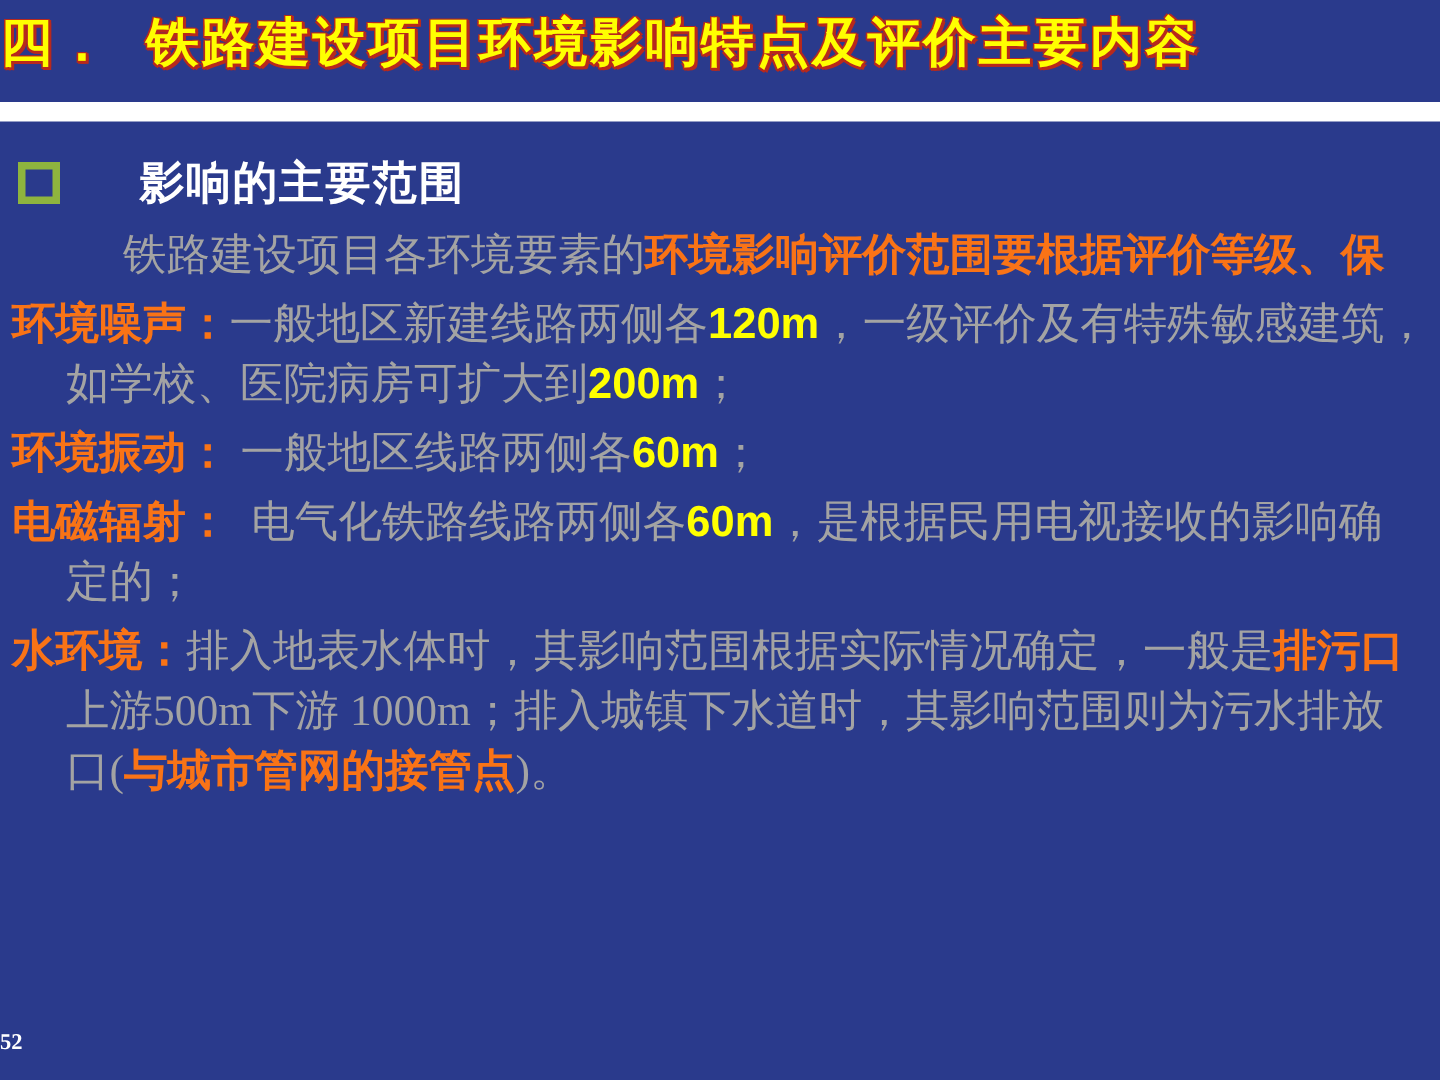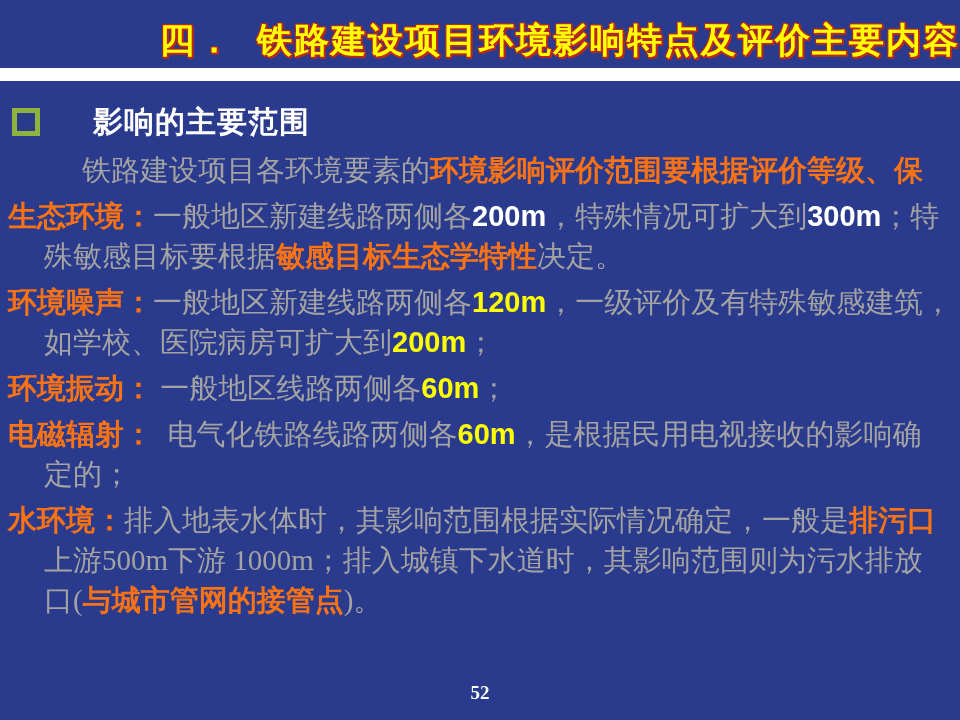--- a/index.html
+++ b/index.html
@@ -2,22 +2,22 @@
 <html><head>
 <meta charset="utf-8">
 <style>
   html,body { margin:0; padding:0; background:#111; }
   .slide {
     position:relative; width:960px; height:720px; overflow:hidden;
     background:#2a3a8c;
     font-family:"Liberation Serif","DejaVu Serif",serif;
   }
   .title-bar {
-    position:absolute; top:12px; left:0; width:100%; height:56px;
-    display:flex; align-items:center; justify-content:flex-end;
+    position:absolute; top:0; left:0; width:100%; height:56px;
+    display:flex; align-items:center; justify-content:flex-start;
   }
   .title {
     font-family:"Liberation Sans","DejaVu Sans",sans-serif;
     font-weight:bold; font-size:35px; color:#ffff00; letter-spacing:2px;
     text-shadow:2px 2px 0 #b8291c, -1px -1px 0 #b8291c, 1px -1px 0 #b8291c,
                 -1px 1px 0 #b8291c, 2px 0 0 #b8291c, 0 2px 0 #b8291c;
     white-space:pre;
   }
   .divider {
     position:absolute; top:68px; left:0; width:100%; height:13px; background:#ffffff;
@@ -34,22 +34,22 @@
   .para { margin-top:6px; }
   .line { height:40px; line-height:40px; font-size:29px; white-space:pre; }
   .indent-edge  { margin-left:0; }
   .indent-cont  { margin-left:36px; }
   .indent-intro { margin-left:74px; }
   .seg-w  { color:#a3a3a3; }
   .seg-y  { color:#f97316; font-weight:bold; }
   .seg-nw { color:#ffffff; font-weight:bold; font-family:"Liberation Sans","DejaVu Sans",sans-serif; }
   .seg-ny { color:#ffff00; font-weight:bold; font-family:"Liberation Sans","DejaVu Sans",sans-serif; }
   .page-number {
-    position:absolute; bottom:16px; left:0; width:100%; text-align:center;
-    color:#ffffff; font-weight:bold; font-size:19px;
+    position:absolute; bottom:16px; left:0; width:100%; 
+    color:#ffffff; font-weight:bold; font-size:15px;
     font-family:"Liberation Serif","DejaVu Serif",serif;
   }
 </style>
 </head>
 <body>
 
 <div class="slide">
 
   <div class="title-bar">
     <div class="title">四．  铁路建设项目环境影响特点及评价主要内容</div>
@@ -58,24 +58,20 @@
   <div class="divider"></div>
 
   <div class="body-area">
     <div class="heading-row">
       <span class="bullet-square"></span>
       <span class="heading-text">影响的主要范围</span>
     </div>
     <div id="paragraphs">
         <div class="para para-intro">
           <div class="line indent-intro"><span class="seg-w">铁路建设项目各环境要素的</span><span class="seg-y">环境影响评价范围要根据评价等级、保</span></div>
-        </div>
-        <div class="para para-section">
-          <div class="line indent-edge"><span class="seg-y">生态环境：</span><span class="seg-w">一般地区新建线路两侧各</span><span class="seg-nw">200m</span><span class="seg-w">，特殊情况可扩大到</span><span class="seg-nw">300m</span><span class="seg-w">；特</span></div>
-          <div class="line indent-cont"><span class="seg-w">殊敏感目标要根据</span><span class="seg-y">敏感目标生态学特性</span><span class="seg-w">决定。</span></div>
         </div>
         <div class="para para-section">
           <div class="line indent-edge"><span class="seg-y">环境噪声：</span><span class="seg-w">一般地区新建线路两侧各</span><span class="seg-ny">120m</span><span class="seg-w">，一级评价及有特殊敏感建筑，</span></div>
           <div class="line indent-cont"><span class="seg-w">如学校、医院病房可扩大到</span><span class="seg-ny">200m</span><span class="seg-w">；</span></div>
         </div>
         <div class="para para-section">
           <div class="line indent-edge"><span class="seg-y">环境振动：</span><span class="seg-w"> 一般地区线路两侧各</span><span class="seg-ny">60m</span><span class="seg-w">；</span></div>
         </div>
         <div class="para para-section">
           <div class="line indent-edge"><span class="seg-y">电磁辐射：</span><span class="seg-w">  电气化铁路线路两侧各</span><span class="seg-ny">60m</span><span class="seg-w">，是根据民用电视接收的影响确</span></div>

